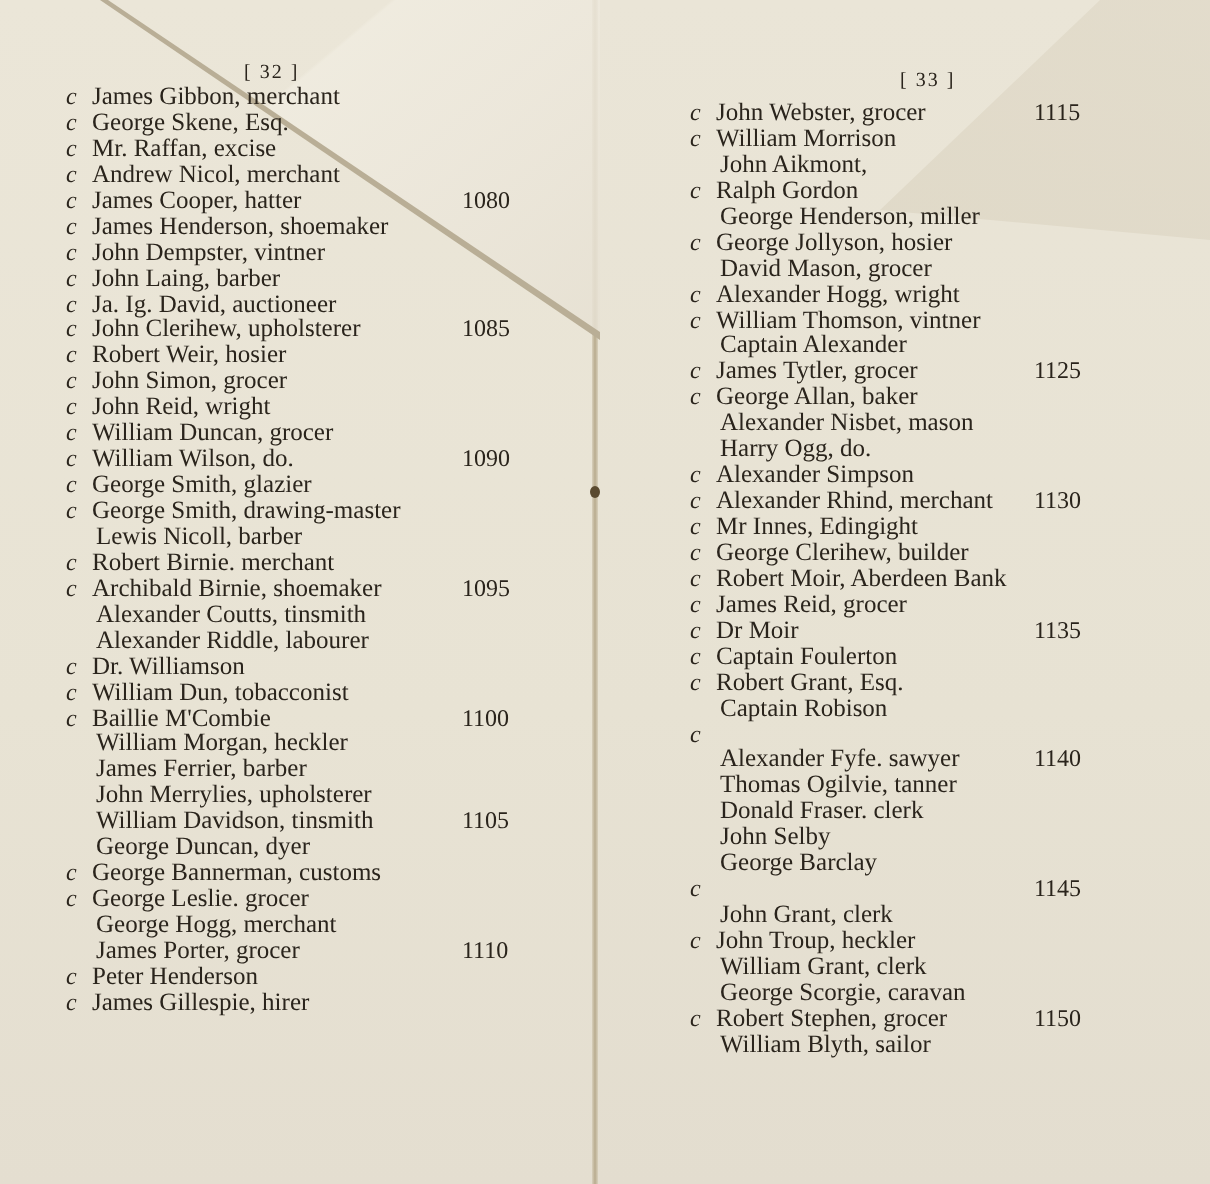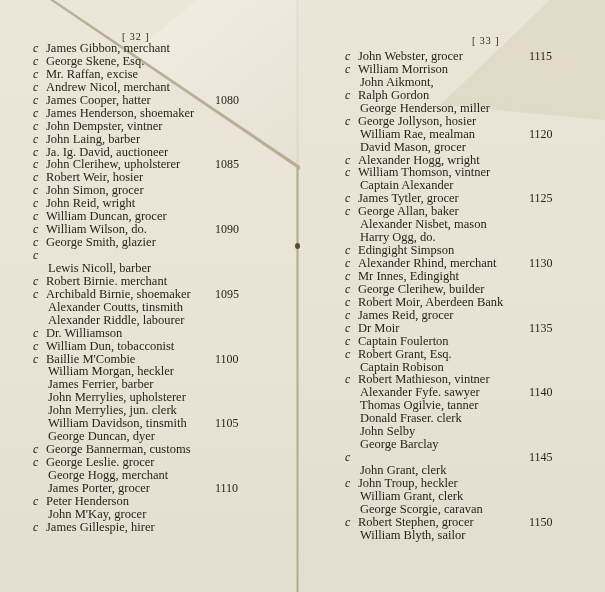--- a/index.html
+++ b/index.html
@@ -37,39 +37,39 @@
   .fold-right {
     position: absolute; left: 440px; top: 0; width: 165px; height: 120px;
     clip-path: polygon(165px 0, 165px 120px, 0 105px, 110px 0);
     background: linear-gradient(200deg, #e0d9c8 0%, #ddd6c4 100%);
     opacity: 0.75;
   }
   .page-num {
     position: absolute; font-size: 10px; letter-spacing: 1px;
   }
   .page-num-left { left: 122px; top: 31px; }
-  .page-num-right { left: 472px; top: 35px; }
+  .page-num-right { left: 450px; top: 35px; }
   .entries { position: absolute; list-style: none; margin: 0; padding: 0; }
   .entries-left { left: 33px; top: 42px; width: 240px; }
   .entries-right { left: 345px; top: 50px; width: 240px; }
   .entry {
     position: relative; height: 12.95px; line-height: 13px;
     font-size: 12.5px; white-space: nowrap;
   }
   .entry .mark {
     position: absolute; left: 0; top: 0; width: 10px;
     font-style: italic; font-size: 12px;
   }
   .entry .name { position: absolute; left: 13px; top: 0; }
   .entry.indent .name { left: 15px; }
   .entry .num {
     position: absolute; top: 0; font-size: 12px;
   }
-  .entries-left .entry .num { left: 182px; }
-  .entries-right .entry .num { left: 184px; text-align: center; }
+  .entries-left .entry .num { left: 198px; }
+  .entries-right .entry .num { left: 172px; text-align: center; }
 </style>
 </head>
 <body>
 
 <div class="spread">
   <div class="page page-left"></div>
   <div class="page page-right"></div>
   <div class="gutter"></div>
   <div class="gutter-dot"></div>
 
@@ -156,20 +156,21 @@
         <span class="name">William Wilson, do.</span>
         <span class="num">1090</span>
       </li>
       <li class="entry">
         <span class="mark">c</span>
         <span class="name">George Smith, glazier</span>
         <span class="num"></span>
       </li>
       <li class="entry">
         <span class="mark">c</span>
+        <span class="name">George Smith, drawing-master</span>
         <span class="num"></span>
       </li>
       <li class="entry indent">
         <span class="mark"></span>
         <span class="name">Lewis Nicoll, barber</span>
         <span class="num"></span>
       </li>
       <li class="entry">
         <span class="mark">c</span>
         <span class="name">Robert Birnie. merchant</span>
@@ -215,25 +216,20 @@
         <span class="name">James Ferrier, barber</span>
         <span class="num"></span>
       </li>
       <li class="entry indent">
         <span class="mark"></span>
         <span class="name">John Merrylies, upholsterer</span>
         <span class="num"></span>
       </li>
       <li class="entry indent">
         <span class="mark"></span>
-        <span class="name">John Merrylies, jun. clerk</span>
-        <span class="num"></span>
-      </li>
-      <li class="entry indent">
-        <span class="mark"></span>
         <span class="name">William Davidson, tinsmith</span>
         <span class="num">1105</span>
       </li>
       <li class="entry indent">
         <span class="mark"></span>
         <span class="name">George Duncan, dyer</span>
         <span class="num"></span>
       </li>
       <li class="entry">
         <span class="mark">c</span>
@@ -253,25 +249,20 @@
       <li class="entry indent">
         <span class="mark"></span>
         <span class="name">James Porter, grocer</span>
         <span class="num">1110</span>
       </li>
       <li class="entry">
         <span class="mark">c</span>
         <span class="name">Peter Henderson</span>
         <span class="num"></span>
       </li>
-      <li class="entry indent">
-        <span class="mark"></span>
-        <span class="name">John M'Kay, grocer</span>
-        <span class="num"></span>
-      </li>
       <li class="entry">
         <span class="mark">c</span>
         <span class="name">James Gillespie, hirer</span>
         <span class="num"></span>
       </li>
     </ul>
   <ul class="entries entries-right" id="entries-right">
       <li class="entry">
         <span class="mark">c</span>
         <span class="name">John Webster, grocer</span>
@@ -297,25 +288,20 @@
         <span class="name">George Henderson, miller</span>
         <span class="num"></span>
       </li>
       <li class="entry">
         <span class="mark">c</span>
         <span class="name">George Jollyson, hosier</span>
         <span class="num"></span>
       </li>
       <li class="entry indent">
         <span class="mark"></span>
-        <span class="name">William Rae, mealman</span>
-        <span class="num">1120</span>
-      </li>
-      <li class="entry indent">
-        <span class="mark"></span>
         <span class="name">David Mason, grocer</span>
         <span class="num"></span>
       </li>
       <li class="entry">
         <span class="mark">c</span>
         <span class="name">Alexander Hogg, wright</span>
         <span class="num"></span>
       </li>
       <li class="entry">
         <span class="mark">c</span>
@@ -342,21 +328,21 @@
         <span class="name">Alexander Nisbet, mason</span>
         <span class="num"></span>
       </li>
       <li class="entry indent">
         <span class="mark"></span>
         <span class="name">Harry Ogg, do.</span>
         <span class="num"></span>
       </li>
       <li class="entry">
         <span class="mark">c</span>
-        <span class="name">Edingight Simpson</span>
+        <span class="name">Alexander Simpson</span>
         <span class="num"></span>
       </li>
       <li class="entry">
         <span class="mark">c</span>
         <span class="name">Alexander Rhind, merchant</span>
         <span class="num">1130</span>
       </li>
       <li class="entry">
         <span class="mark">c</span>
         <span class="name">Mr Innes, Edingight</span>
@@ -392,21 +378,20 @@
         <span class="name">Robert Grant, Esq.</span>
         <span class="num"></span>
       </li>
       <li class="entry indent">
         <span class="mark"></span>
         <span class="name">Captain Robison</span>
         <span class="num"></span>
       </li>
       <li class="entry">
         <span class="mark">c</span>
-        <span class="name">Robert Mathieson, vintner</span>
         <span class="num"></span>
       </li>
       <li class="entry indent">
         <span class="mark"></span>
         <span class="name">Alexander Fyfe. sawyer</span>
         <span class="num">1140</span>
       </li>
       <li class="entry indent">
         <span class="mark"></span>
         <span class="name">Thomas Ogilvie, tanner</span>

